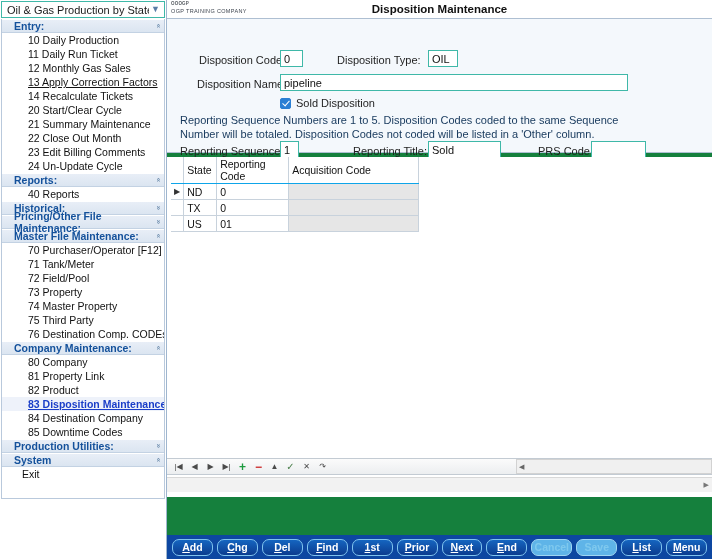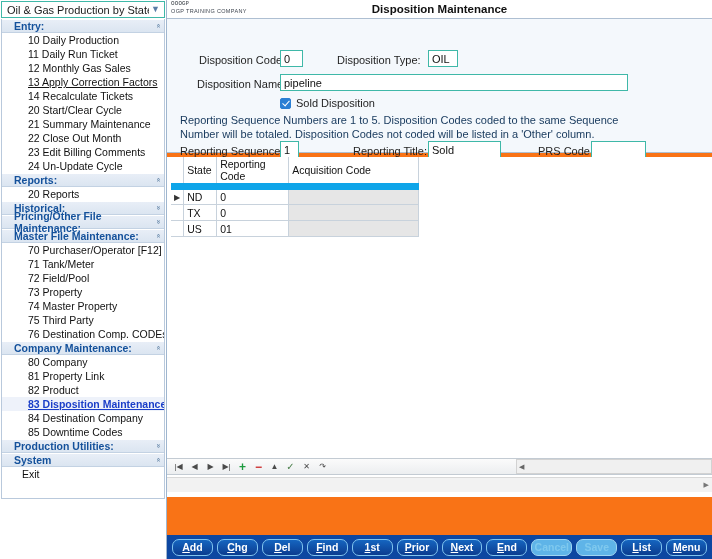--- a/index.html
+++ b/index.html
@@ -71,21 +71,21 @@
   .mi.active {
     color: #1a3ec8; font-weight: bold; text-decoration: underline;
     background: #eef2fa;
   }
   .mi.plain { padding-left: 20px; }
 
   
   #main {
     position: absolute; left: 167px; top: 0;
     width: 545px; height: 559px;
-    background: #f97316;
+    background: #15803d;
   }
   .titlebar {
     position: relative;
     height: 19px;
     border-bottom: 1px solid #aebfd2;
     background: #ffffff;
   }
   .logo-mark {
     position: absolute; left: 4px; top: 1px;
     font-size: 4.5px; letter-spacing: .2px;
@@ -159,21 +159,21 @@
   table.grid {
     border-collapse: collapse;
     margin: 4px 0 0 4px;
     font-size: 10.5px; color: #111;
     table-layout: fixed;
   }
   table.grid th {
     font-weight: normal;
     background: #ffffff;
     border-right: 1px solid #c8d2dc;
-    border-bottom: 7px solid #0ea5e9;
+    border-bottom: 1px solid #0ea5e9;
     text-align: left;
     padding: 1px 3px;
     height: 15px;
   }
   table.grid td {
     border-right: 1px solid #c8d2dc;
     border-bottom: 1px solid #c8d2dc;
     padding: 1px 3px;
     height: 16px;
     background: #ffffff;
@@ -278,21 +278,21 @@
         <div class="mi">14 Recalculate Tickets</div>
         <div class="mi">20 Start/Clear Cycle</div>
         <div class="mi">21 Summary Maintenance</div>
         <div class="mi">22 Close Out Month</div>
         <div class="mi">23 Edit Billing Comments</div>
         <div class="mi">24 Un-Update Cycle</div>
         <div class="sec-head">
           <span>Reports:</span>
           <span class="chev" style="transform: rotate(90deg);">«</span>
         </div>
-        <div class="mi">20 Reports</div>
+        <div class="mi">40 Reports</div>
         <div class="sec-head">
           <span>Historical:</span>
           <span class="chev" style="transform: rotate(90deg);">»</span>
         </div>
         <div class="sec-head">
           <span>Pricing/Other File Maintenance:</span>
           <span class="chev" style="transform: rotate(90deg);">»</span>
         </div>
         <div class="sec-head">
           <span>Master File Maintenance:</span>

